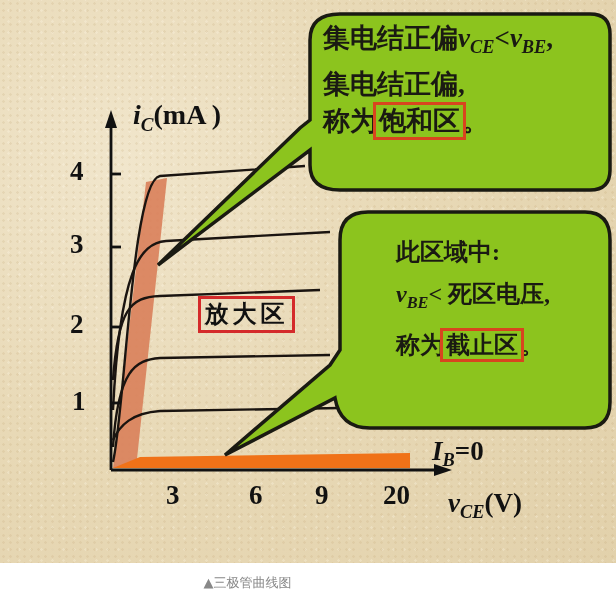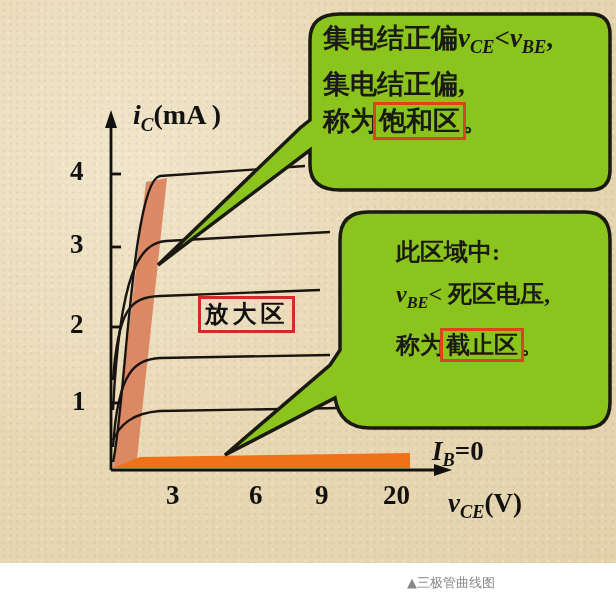--- a/index.html
+++ b/index.html
@@ -20,21 +20,21 @@
   sub { font-size:0.68em; font-style:italic; vertical-align:-0.35em; }
   .xlabel { left:448px; top:488px; font-size:27px; }
   .ib { left:432px; top:436px; font-size:27px; }
   .bubble-text { position:absolute; z-index:3; color:#1a1a12; font-weight:bold; }
   .b1 { left:323px; top:20px; font-size:27px; line-height:37px; }
   .b2 { left:352px; top:231px; font-size:24px; line-height:42px;margin-left:44px; }
   .hl { outline:3px solid #d8451f; outline-offset:1px; padding:0 2px; }
   .amp-box { position:absolute; z-index:3; left:198px; top:296px; width:97px; height:37px;
              border:3px solid #d42a2a; box-sizing:border-box; background:transparent;
              font-size:24px; font-weight:bold; color:#111; text-align:center; line-height:31px; letter-spacing:4px; }
-  .caption { position:absolute; left:0; top:574px; width:495px; text-align:right;
+  .caption { position:absolute; left:0; top:574px; width:495px; text-align:center;
              font-family:"DejaVu Sans", sans-serif; font-size:13px; color:#888; }
 </style>
 </head>
 <body>
 
 <div class="slide"></div>
 
 <svg class="chart" width="616" height="563">
 
   <path d="M113,468 L146,182 L167,178 L136,468 Z" fill="#d9805a" opacity="0.9"></path>

